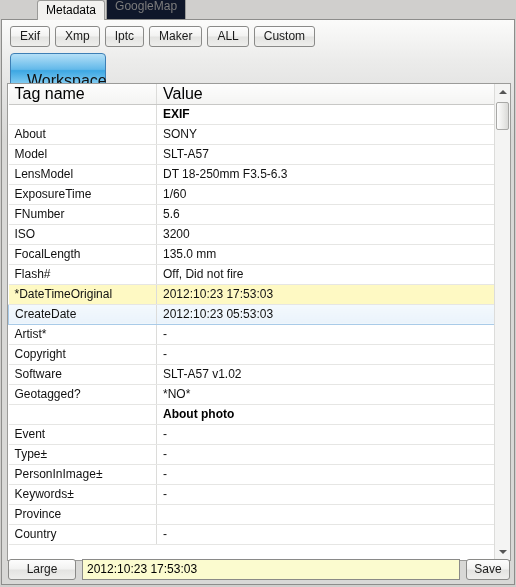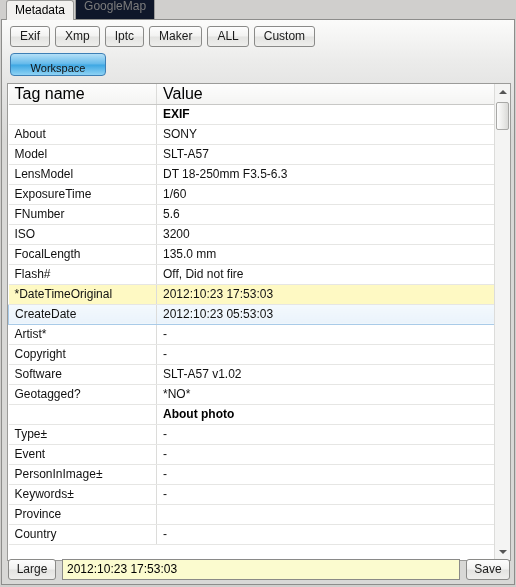--- a/index.html
+++ b/index.html
@@ -51,20 +51,21 @@
     margin-right: 1px;
     cursor: default;
   }
   .tab.active {
     background: #f2f1ef;
     color: #000;
     height: 20px;
     line-height: 19px;
     position: relative;
     z-index: 3;
+    margin-left: 31px;
   }
 
   
   .panel {
     position: absolute;
     left: 1px; top: 19px;
     width: 514px;
     height: 566px;
     box-sizing: border-box;
     border: 1px solid #8d8d8b;
@@ -93,26 +94,26 @@
     color: #1a1a1a;
     cursor: pointer;
     text-align: center;
     white-space: nowrap;
   }
 
   .btn-workspace {
     width: 96px;
     height: 23px;
     line-height: 21px;
-    padding: 4px;
+    padding: 16px;
     border: 1px solid #3d7fb5;
     border-radius: 4px;
     background: linear-gradient(to bottom, #b5e0f7 0%, #63b9ea 48%, #3da7e3 52%, #8ed2f4 100%);
     color: #111;
-    font-size: 11px;
+    font-size: 16px;
   }
 
   
   .tablewrap {
     position: absolute;
     left: 5px;
     top: 63px;
     width: 504px;
     height: 478px;
     background: #ffffff;
@@ -225,21 +226,21 @@
     left: 0;
     bottom: 0;
     width: 514px;
     height: 30px;
     box-sizing: border-box;
     display: flex;
     align-items: center;
     padding: 0 6px;
   }
   .btn-large {
-    width: 48px;
+    width: 68px;
     height: 21px;
     line-height: 19px;
     padding: 0;
     flex: 0 0 auto;
   }
   .editfield {
     flex: 1 1 auto;
     height: 21px;
     margin: 0 6px;
     border: 1px solid #8a8a88;
@@ -374,25 +375,25 @@
               </tr>
               <tr>
                 <td>Geotagged?</td>
                 <td>*NO*</td>
               </tr>
               <tr class="grouphdr">
                 <td></td>
                 <td>About photo</td>
               </tr>
               <tr>
+                <td>Event</td>
+                <td>-</td>
+              </tr>
+              <tr>
                 <td>Type±</td>
-                <td>-</td>
-              </tr>
-              <tr>
-                <td>Event</td>
                 <td>-</td>
               </tr>
               <tr>
                 <td>PersonInImage±</td>
                 <td>-</td>
               </tr>
               <tr>
                 <td>Keywords±</td>
                 <td>-</td>
               </tr>

